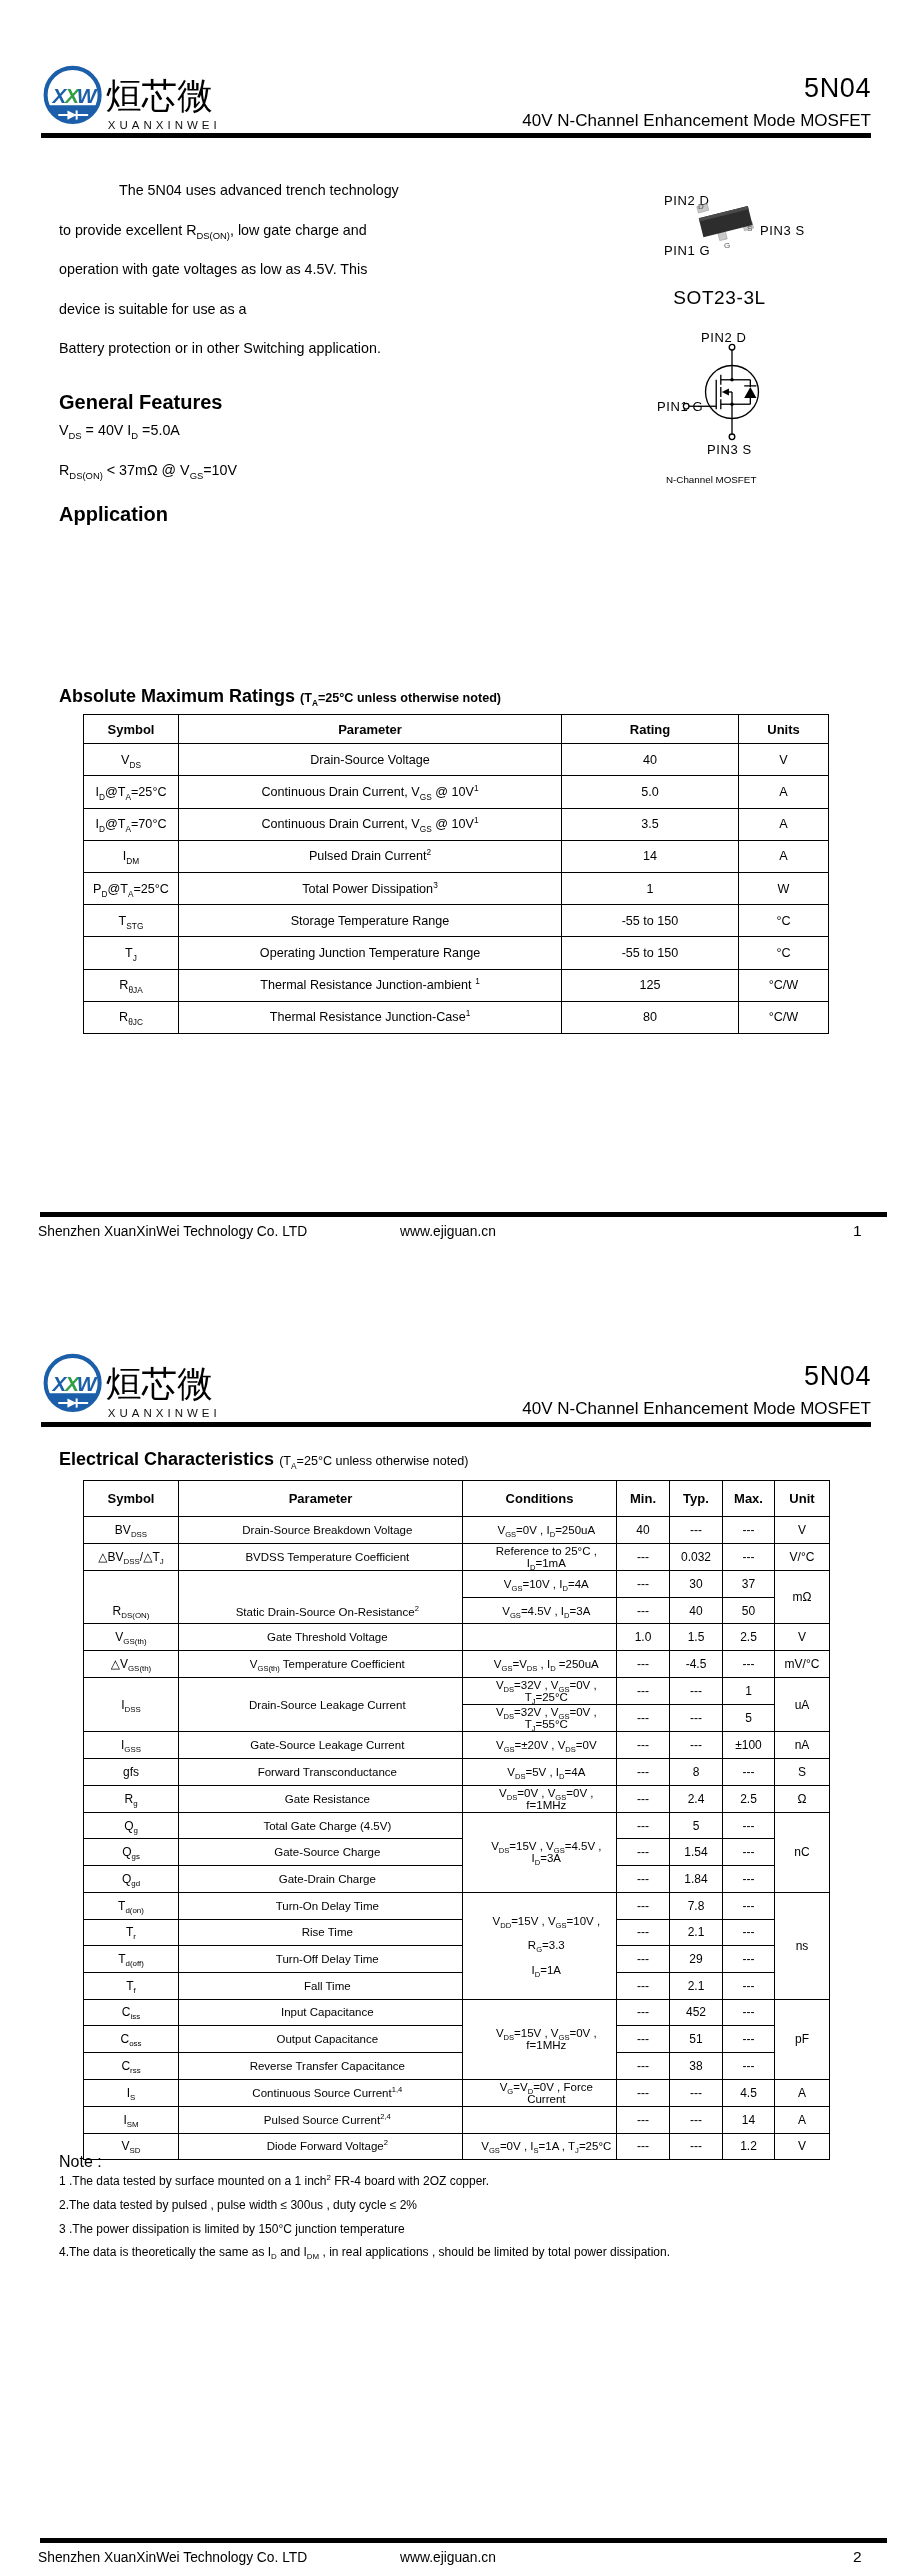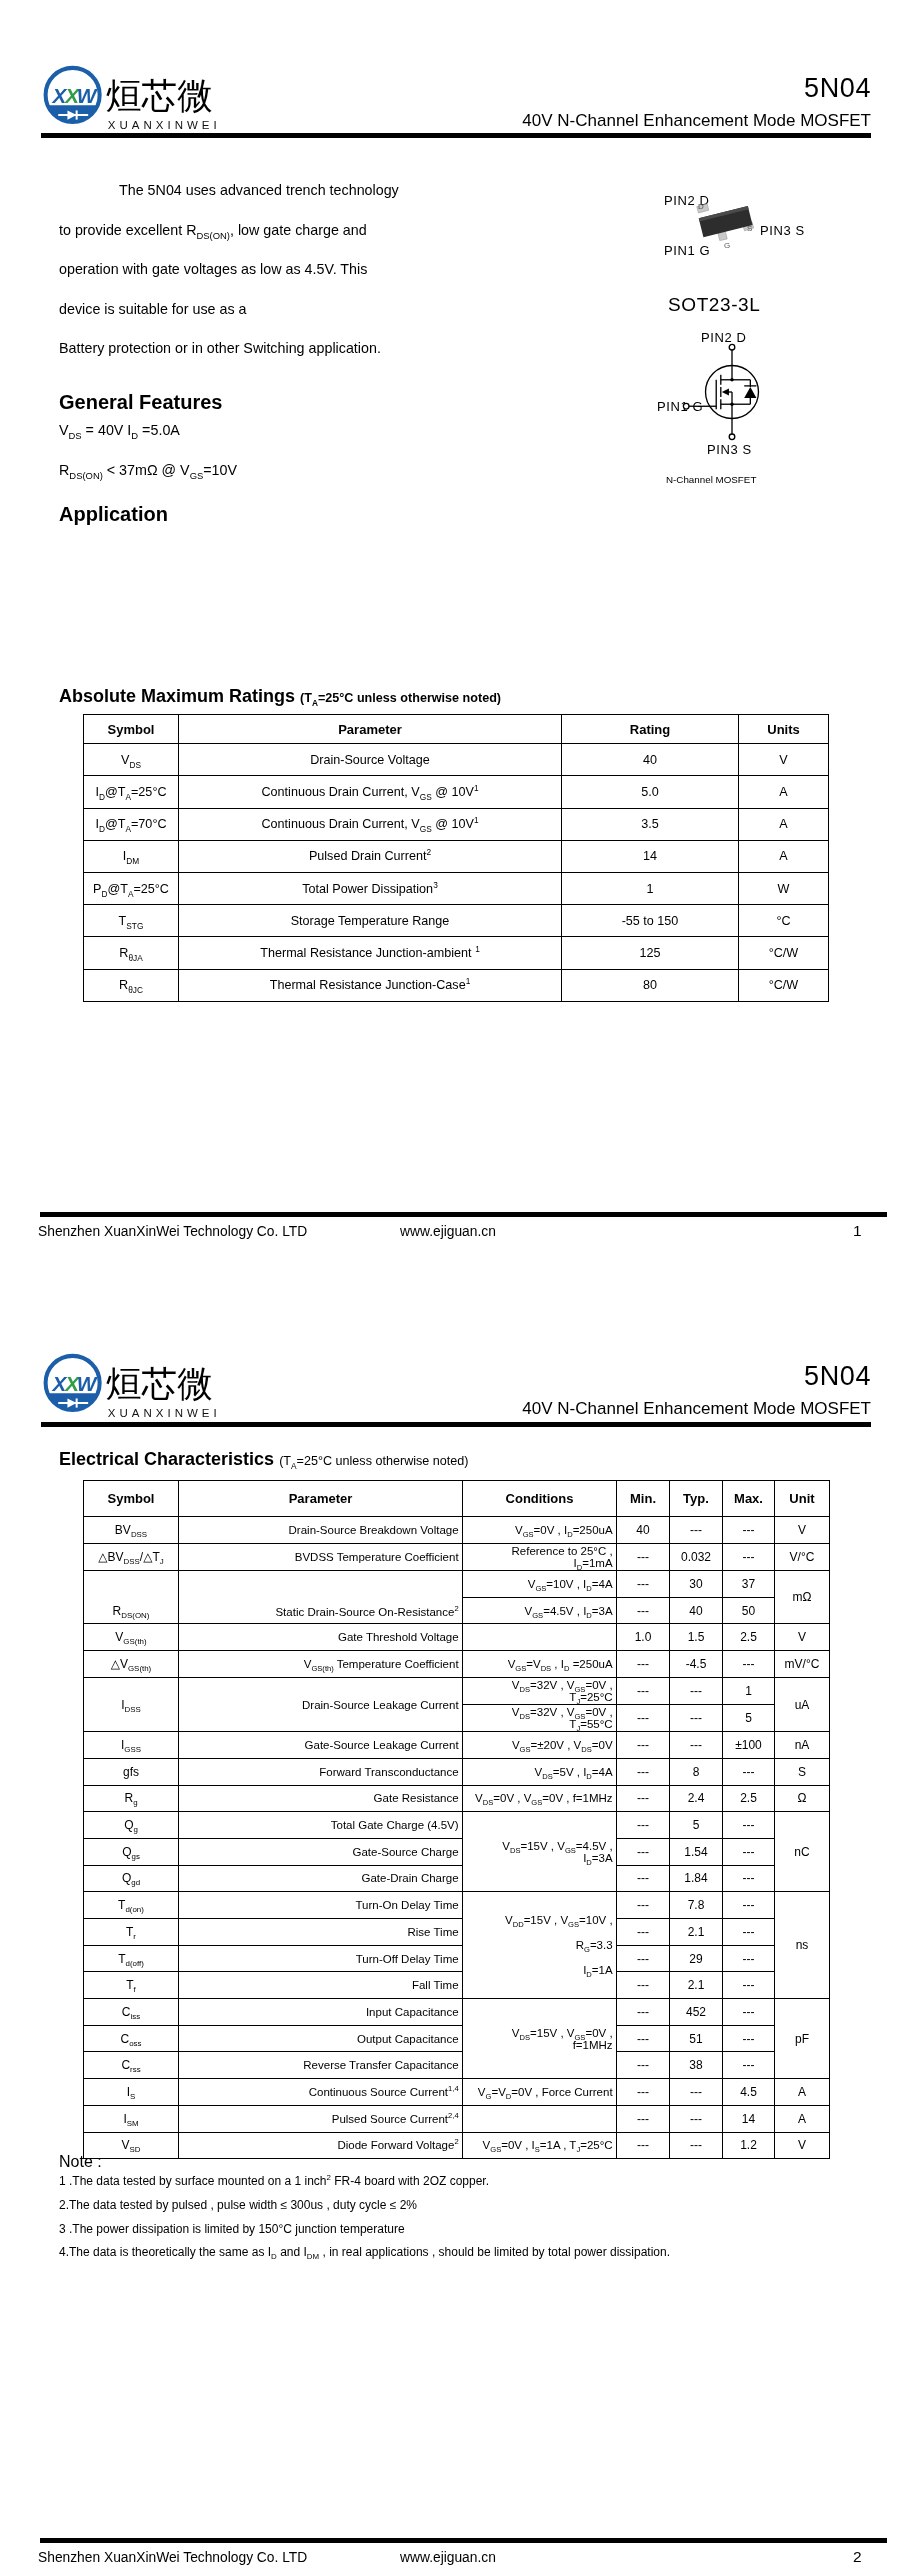--- a/index.html
+++ b/index.html
@@ -22,21 +22,21 @@
   .sec-sub2{font-size:12.6px;font-weight:normal;}
   table{border-collapse:collapse;table-layout:fixed;position:absolute;background:#fff;border:1.7px solid #000;}
   th,td{border:1.1px solid #000;border-top-width:1.7px;border-bottom-width:1.7px;
         text-align:center;vertical-align:middle;padding:1.1px 3.4px;overflow:hidden;}
   .amr{left:83px;top:714px;width:745px;}
   .amr th{height:26px;font-size:13px;}
   .amr td{height:29px;font-size:12.6px;}
   .ec{left:83px;top:1480px;width:745px;}
   .ec th{height:33px;font-size:13px;}
   .ec td{height:23.5px;font-size:12px;}
-  td.L{text-align:right;font-size:11.5px;padding-left:11px;}
+  td.L{text-align:center;font-size:11.5px;padding-left:17px;}
   td.vb{vertical-align:bottom;padding-bottom:5.7px;}
   td.ml{line-height:2.15;}
   .note-title{font-size:16px;}
   .note-line{font-size:12px;margin-bottom:9.8px;white-space:nowrap;}
   .footer-text{font-size:13.8px;white-space:nowrap;}
   .pagenum{font-size:15.5px;}
   .pinlabel{font-size:13px;letter-spacing:0.6px;white-space:nowrap;}
   .pkg-name{font-size:19px;letter-spacing:0.6px;}
   .lead-letter{font-size:8px;color:#555;}
   .mos-caption{font-size:9.8px;white-space:nowrap;}
@@ -86,21 +86,21 @@
     <polygon points="46,63 59,60 63,76 50,79" fill="#c9c9c9" stroke="#9a9a9a" stroke-width="1"></polygon>
     <g transform="rotate(-14 60 45)">
       <rect x="16" y="29" width="88" height="34" fill="#2d2d2d"></rect>
       <rect x="16" y="29" width="88" height="6" fill="#4a4a4a"></rect>
     </g>
   </svg>
   <div class="abs lead-letter" style="left:698px;top:202px">D</div>
   <div class="abs lead-letter" style="left:747px;top:224px">S</div>
   <div class="abs lead-letter" style="left:724px;top:241px">G</div>
 
-  <div class="abs pkg-name" style="left:668px;top:294px;width:103px;text-align:left">SOT23-3L</div>
+  <div class="abs pkg-name" style="left:668px;top:287px;width:103px;text-align:center">SOT23-3L</div>
 
   <div class="abs pinlabel" style="left:701px;top:330px">PIN2  D</div>
   <div class="abs pinlabel" style="left:657px;top:399px">PIN1  G</div>
   <div class="abs pinlabel" style="left:707px;top:442px">PIN3 S</div>
 
   <svg class="abs" style="left:676px;top:341px" width="112" height="102" viewBox="0 0 220 200">
     <g stroke="#000" stroke-width="2.6" fill="none">
       <circle cx="110" cy="100" r="52"></circle>
       <circle cx="110" cy="12" r="5.5" fill="#fff"></circle>
       <circle cx="110" cy="188" r="5.5" fill="#fff"></circle>
@@ -176,20 +176,26 @@
           <td>1</td>
           <td>W</td>
         </tr>
         <tr>
           <td>T<sub>STG</sub></td>
           <td>Storage Temperature Range</td>
           <td>-55 to 150</td>
           <td>°C</td>
         </tr>
         <tr>
+          <td>T<sub>J</sub></td>
+          <td>Operating Junction Temperature Range</td>
+          <td>-55 to 150</td>
+          <td>°C</td>
+        </tr>
+        <tr>
           <td>R<sub>θJA</sub></td>
           <td>Thermal Resistance Junction-ambient <sup>1</sup></td>
           <td>125</td>
           <td>°C/W</td>
         </tr>
         <tr>
           <td>R<sub>θJC</sub></td>
           <td>Thermal Resistance Junction-Case<sup>1</sup></td>
           <td>80</td>
           <td>°C/W</td>

